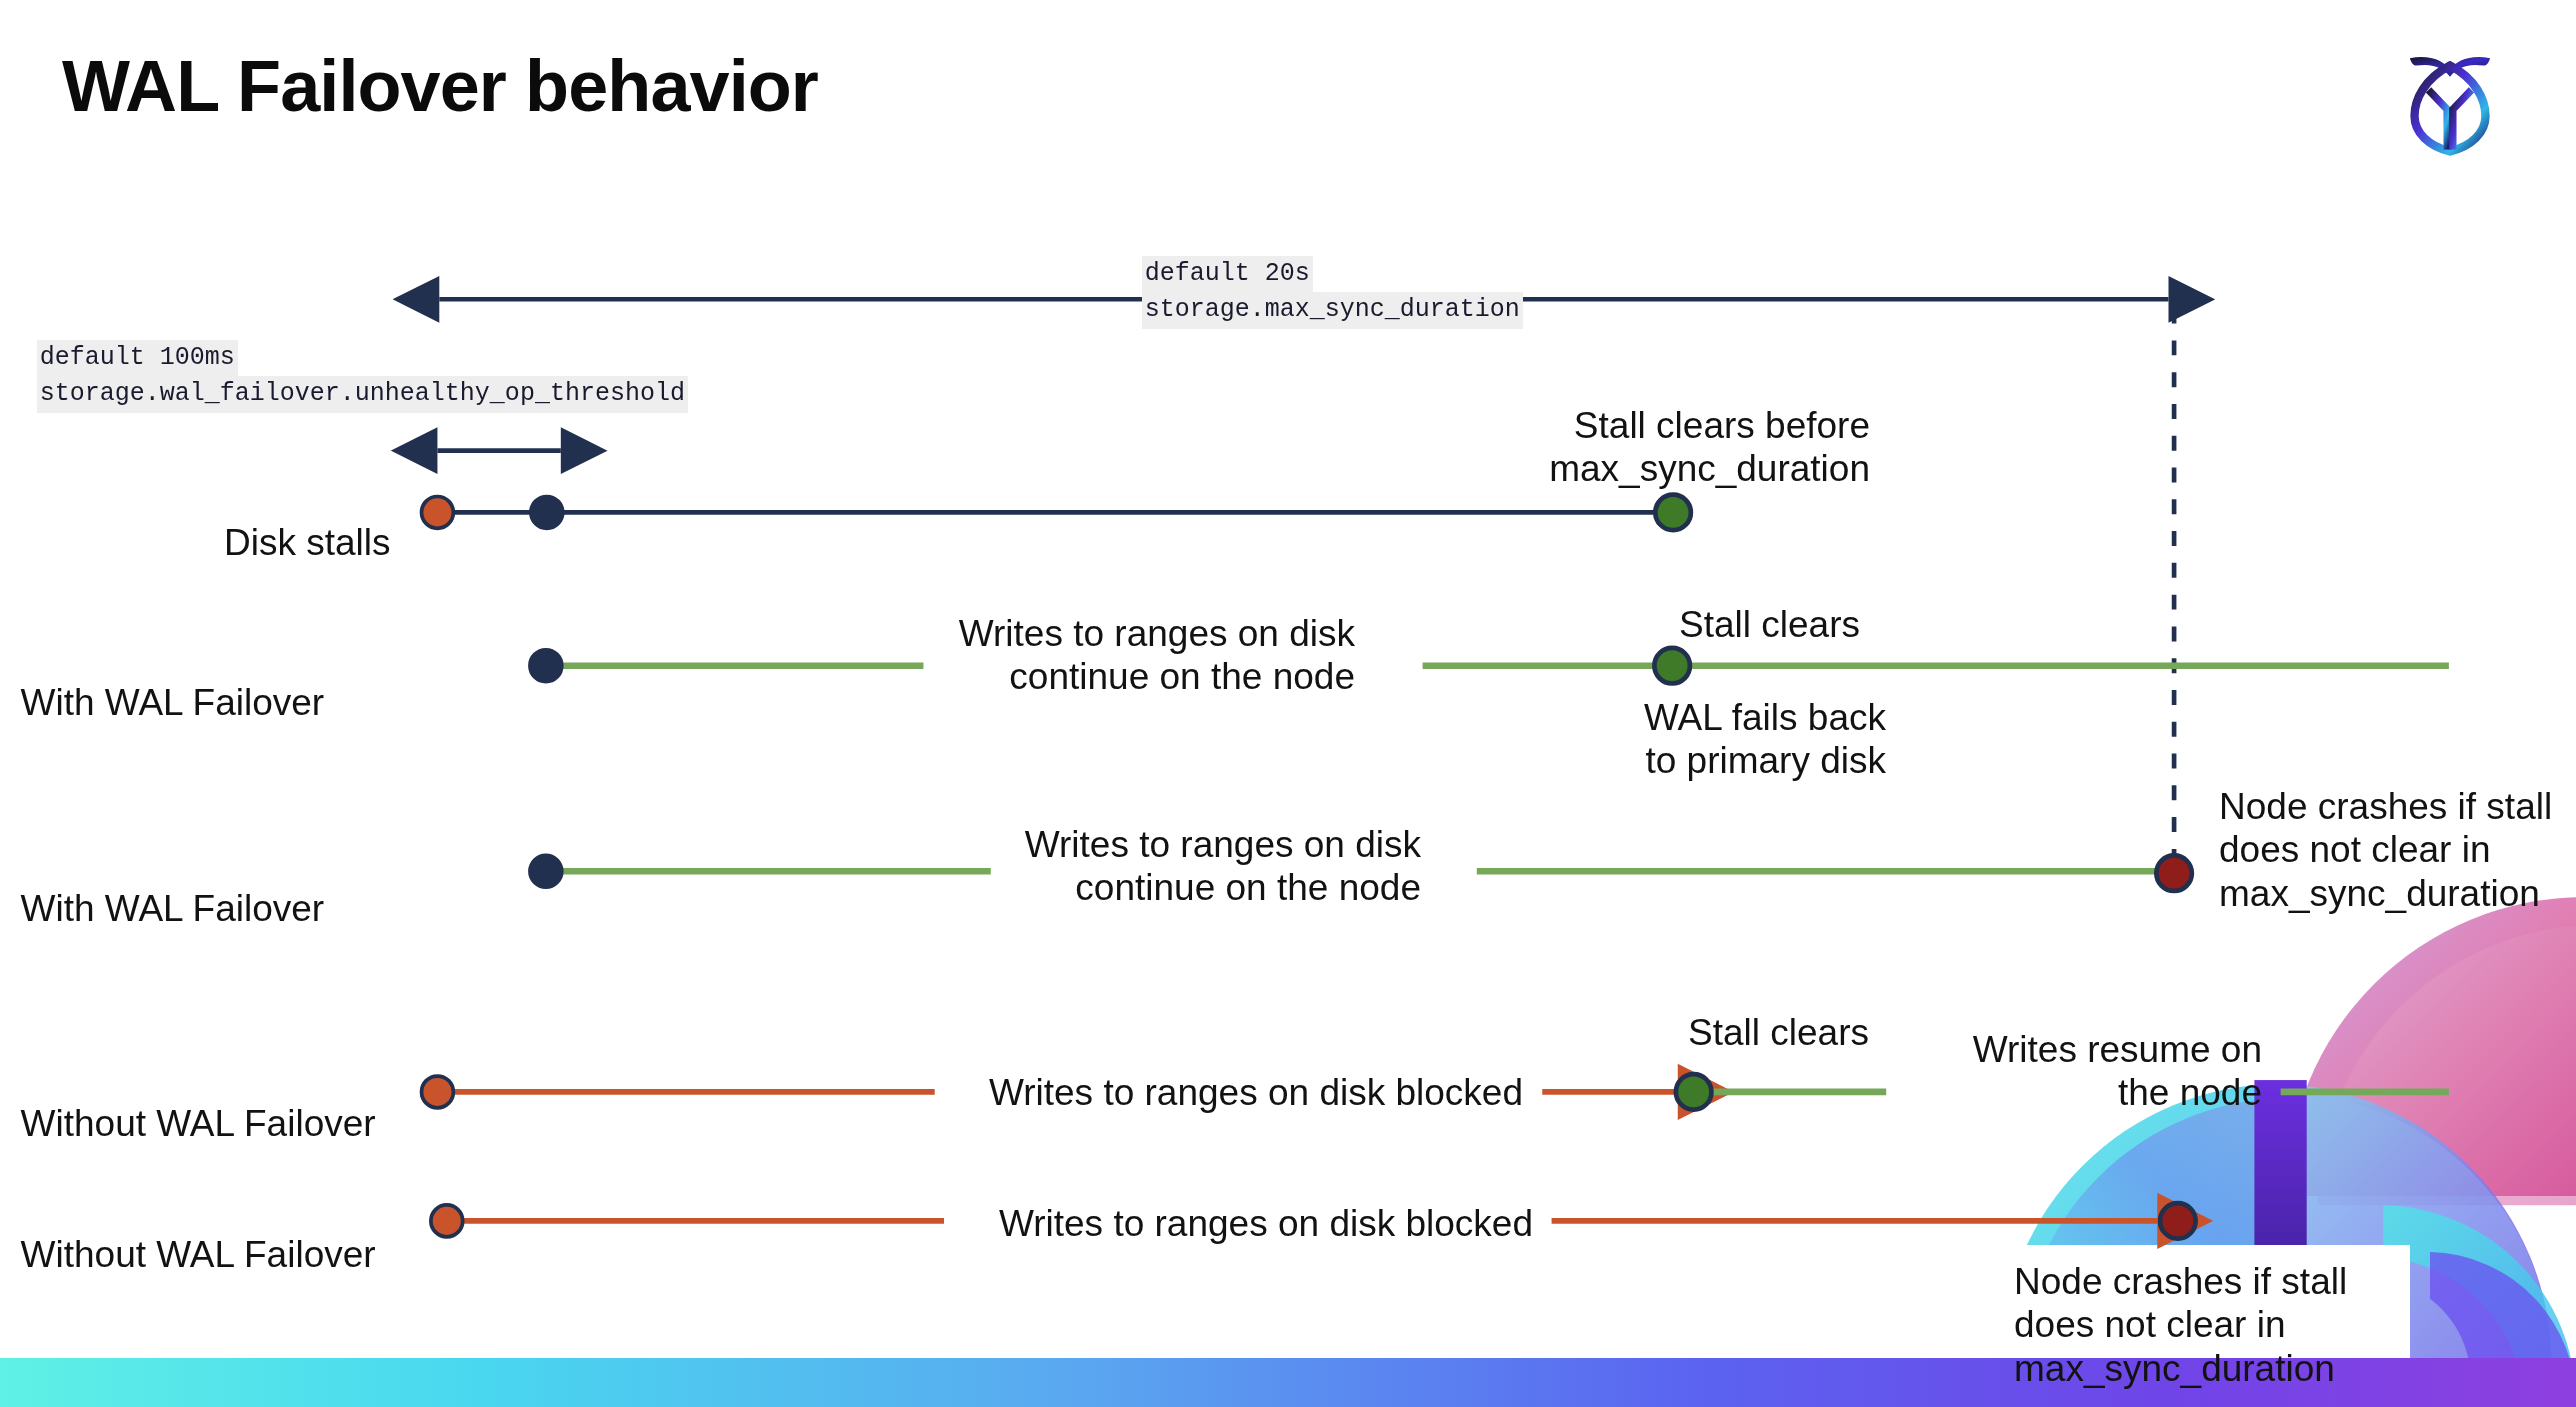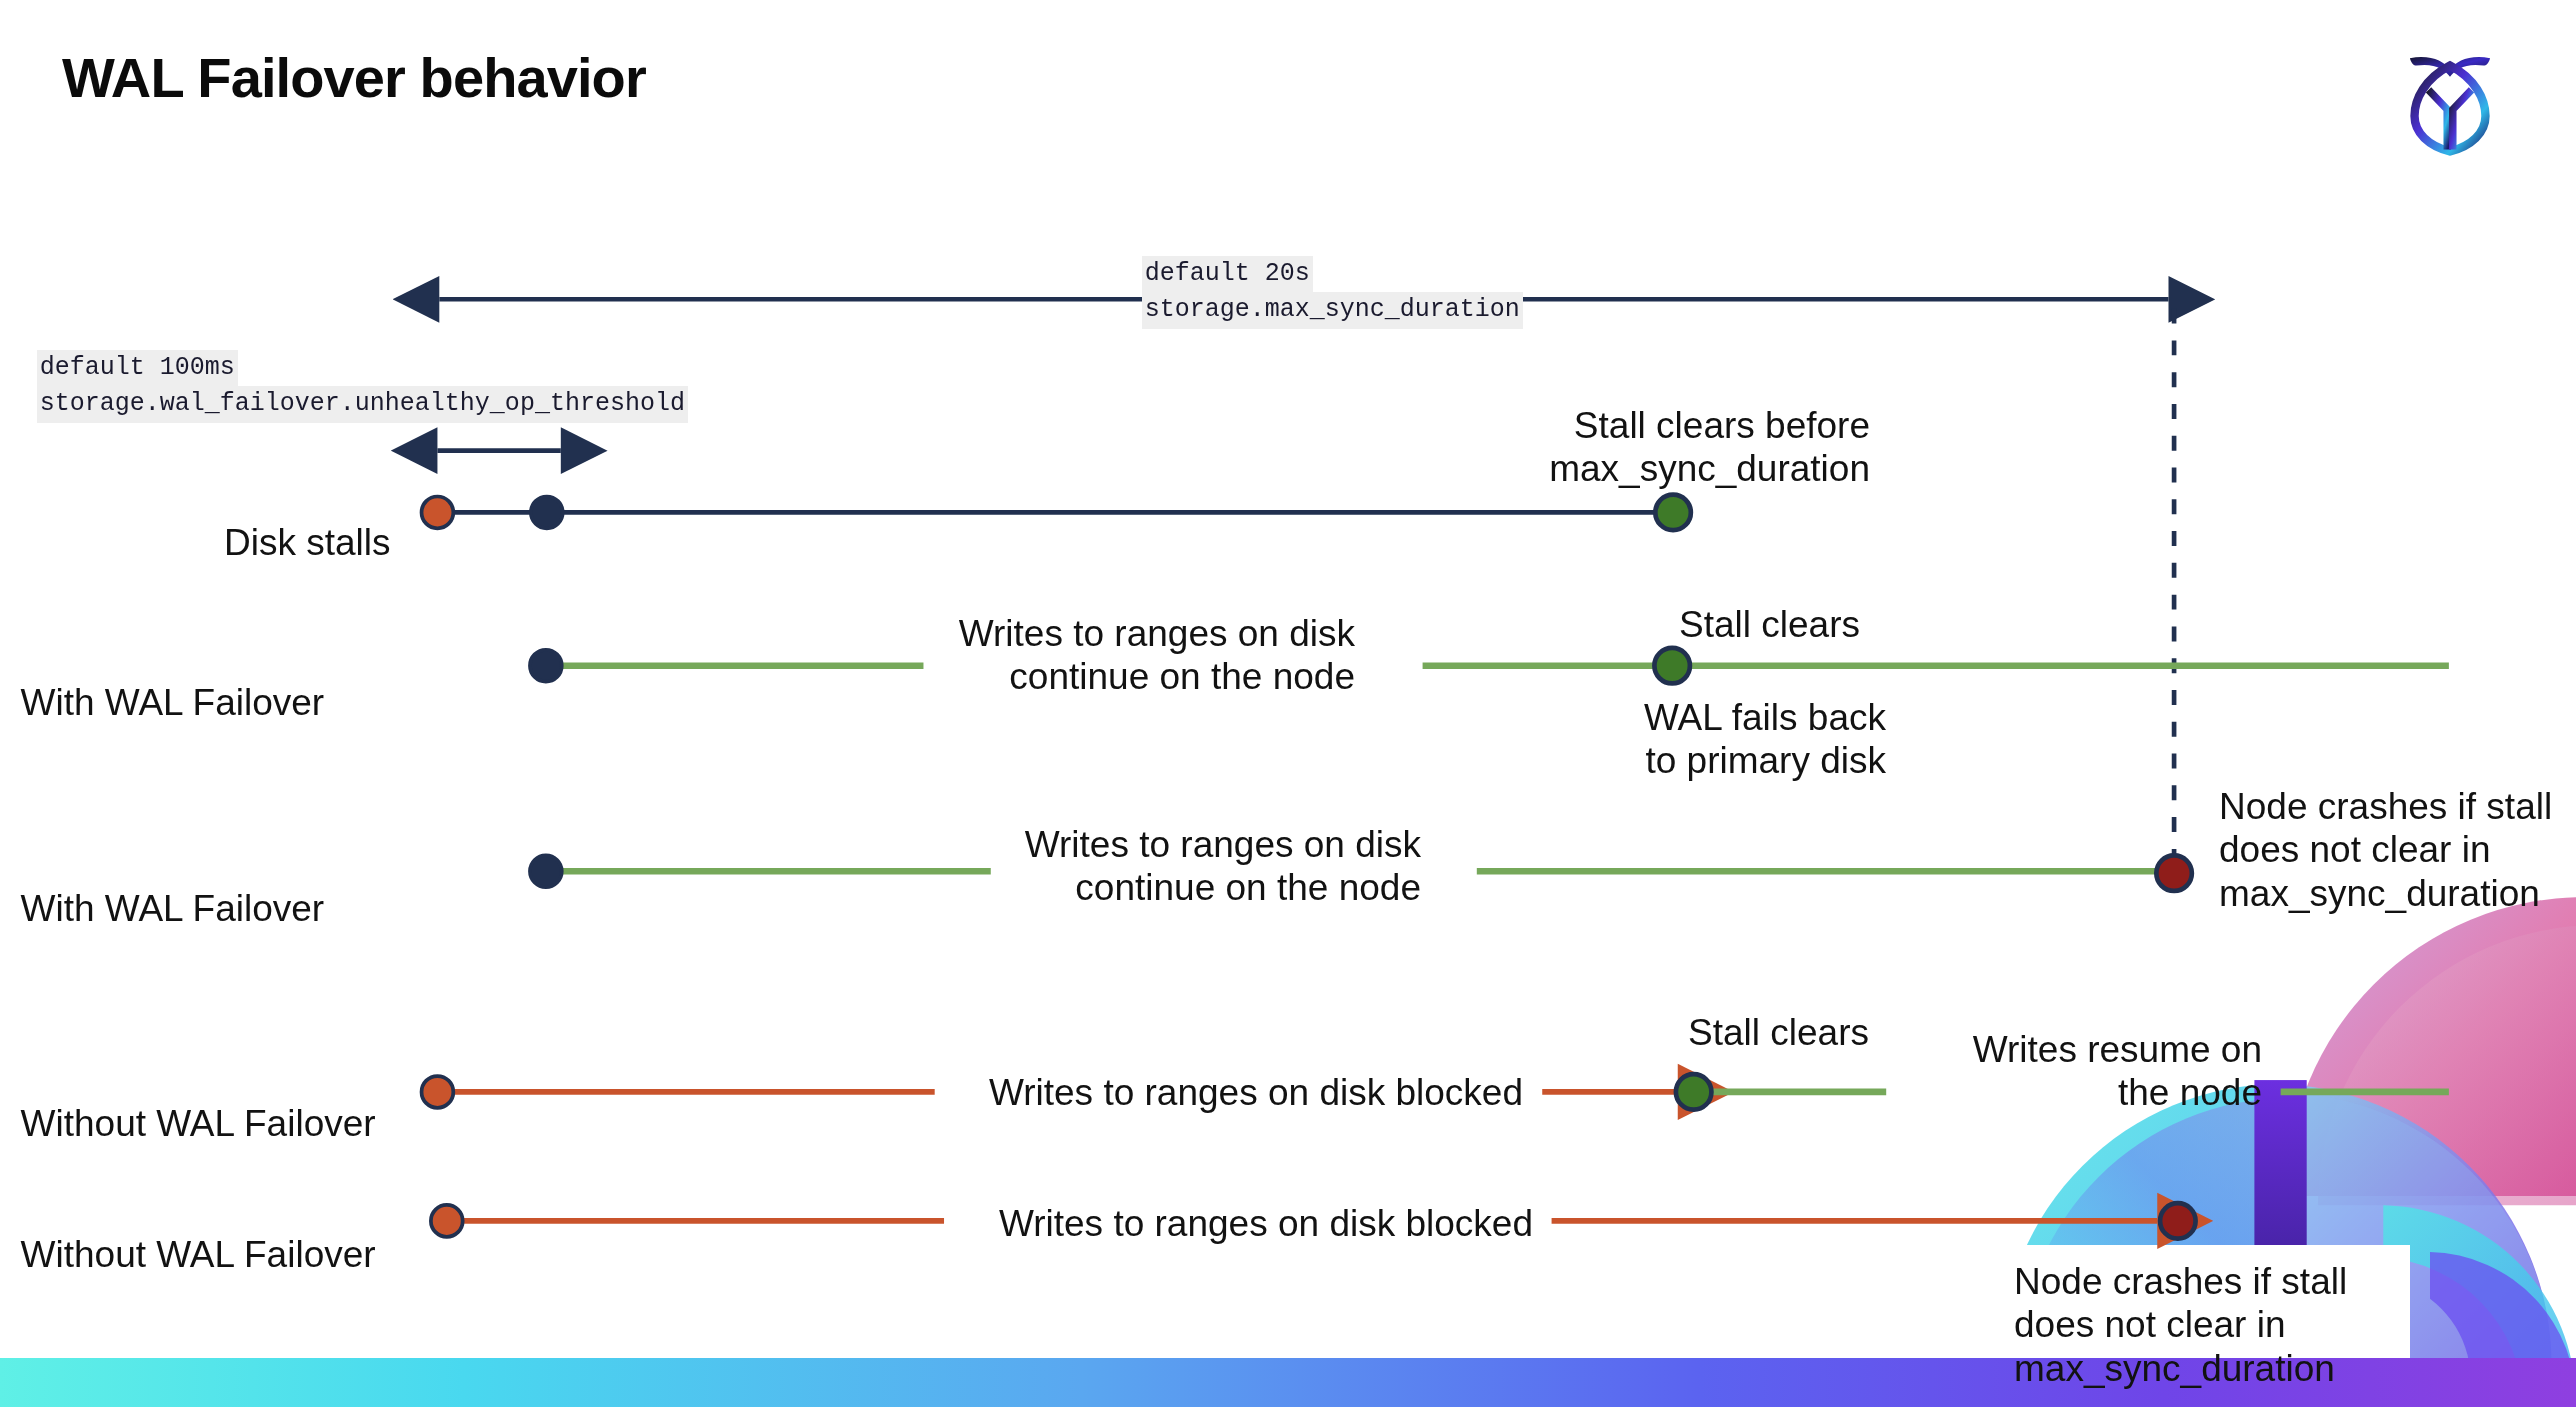--- a/index.html
+++ b/index.html
@@ -8,21 +8,21 @@
     background:#ffffff;
     font-family:"Liberation Sans", sans-serif;
     overflow:hidden;
     position:relative;
   }
   .slide{position:absolute;inset:0;overflow:hidden;background:#fff;}
 
   
   .title{
     position:absolute;left:62px;top:49px;
-    font-size:56px;font-weight:bold;color:#0b0b0b;
+    font-size:72px;font-weight:bold;color:#0b0b0b;
     letter-spacing:-0.9px;line-height:1.05;
     white-space:nowrap;
   }
 
   
   .logo{position:absolute;left:2389px;top:32px;width:122px;height:126px;}
 
   
   .decor{position:absolute;left:1944px;top:897px;width:632px;height:510px;overflow:hidden;pointer-events:none;}
   .decor svg{display:block;}
@@ -199,21 +199,21 @@
       <circle cx="478" cy="1306" r="17" fill="#c9542c" stroke="#21304f" stroke-width="4"></circle>
       <circle cx="2330" cy="1306" r="19" fill="#8f1d1a" stroke="#21304f" stroke-width="5"></circle>
     </g>
   </svg>
 
   <div class="code" style="left:1142px;top:256px;">
     <span>default 20s</span><br>
     <span>storage.max_sync_duration</span>
   </div>
 
-  <div class="code" style="left:37px;top:350px;">
+  <div class="code" style="left:37px;top:340px;">
     <span>default 100ms</span><br>
     <span>storage.wal_failover.unhealthy_op_threshold</span>
   </div>
 
   <div class="rowlabel" style="left:224px;top:494px;">Disk stalls</div>
   <div class="rowlabel" style="left:20.6px;top:654px;">With WAL Failover</div>
   <div class="rowlabel" style="left:20.6px;top:860px;">With WAL Failover</div>
   <div class="rowlabel" style="left:20.6px;top:1075px;">Without WAL Failover</div>
   <div class="rowlabel" style="left:20.6px;top:1206px;">Without WAL Failover</div>
 

